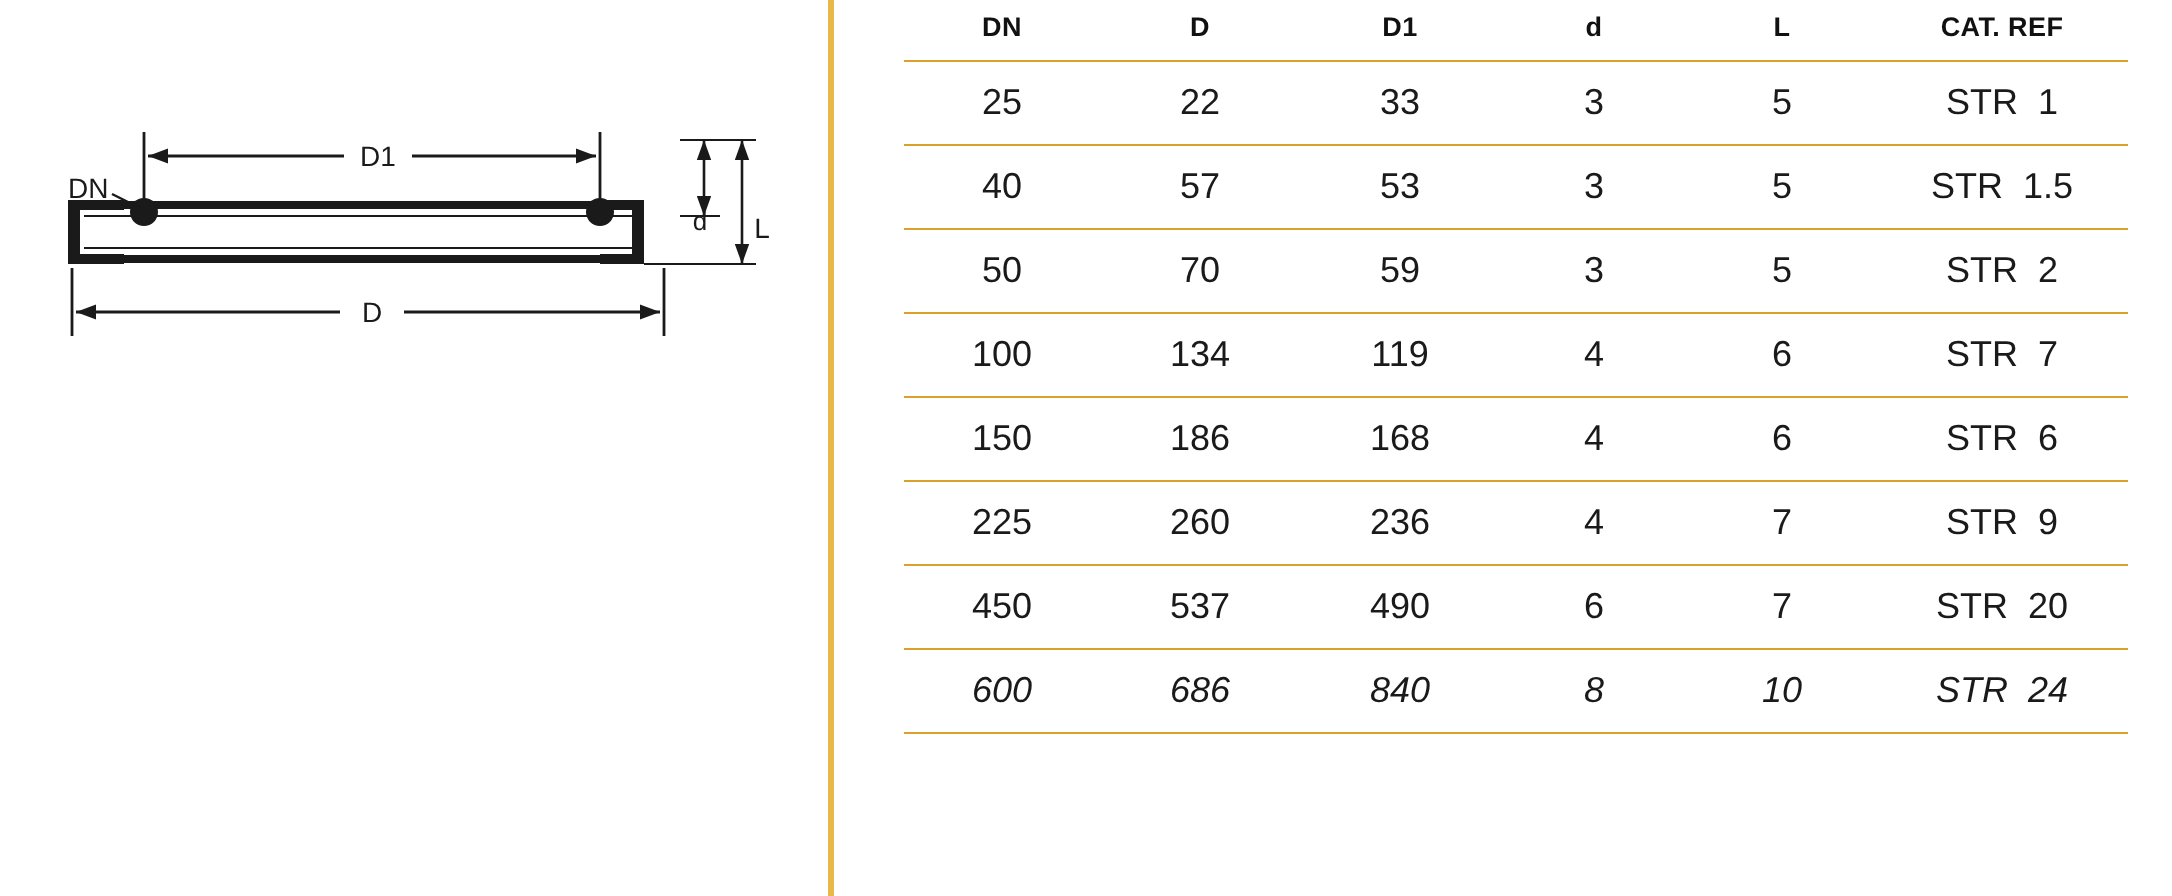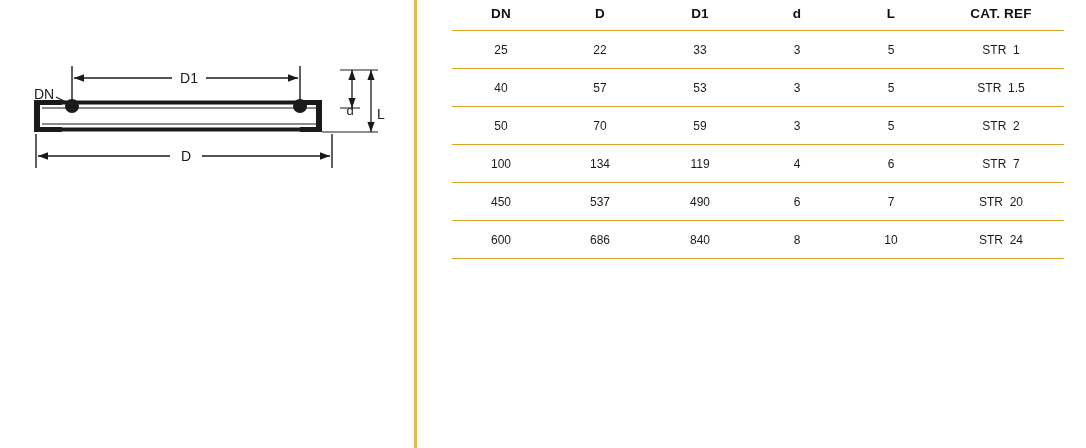--- a/index.html
+++ b/index.html
@@ -67,29 +67,30 @@
   table.spec thead th {
     font-size: 13.5px;
     font-weight: bold;
     text-align: center;
     padding: 6px 0 9px 0;
     border-bottom: 1.6px solid #d9a22b;
     color: #111;
     letter-spacing: 0.2px;
   }
   table.spec tbody td {
-    font-size: 12px;
+    font-size: 18px;
     text-align: center;
     padding: 10px 0 10px 0;
     border-bottom: 1.3px solid #d9a22b;
     color: #1a1a1a;
     height: 17px;
   }
   table.spec tbody tr:last-child td {
     border-bottom: 1.3px solid #d9a22b;
+    font-style: italic;
   }
   .catref {
     white-space: pre;
   }
 </style>
 </head>
 <body>
 
 <div class="page">
 
@@ -218,20 +219,36 @@
         </tr>
         <tr>
           <td>100</td>
           <td>134</td>
           <td>119</td>
           <td>4</td>
           <td>6</td>
           <td class="catref">STR  7</td>
         </tr>
         <tr>
+          <td>150</td>
+          <td>186</td>
+          <td>168</td>
+          <td>4</td>
+          <td>6</td>
+          <td class="catref">STR  6</td>
+        </tr>
+        <tr>
+          <td>225</td>
+          <td>260</td>
+          <td>236</td>
+          <td>4</td>
+          <td>7</td>
+          <td class="catref">STR  9</td>
+        </tr>
+        <tr>
           <td>450</td>
           <td>537</td>
           <td>490</td>
           <td>6</td>
           <td>7</td>
           <td class="catref">STR  20</td>
         </tr>
         <tr>
           <td>600</td>
           <td>686</td>

